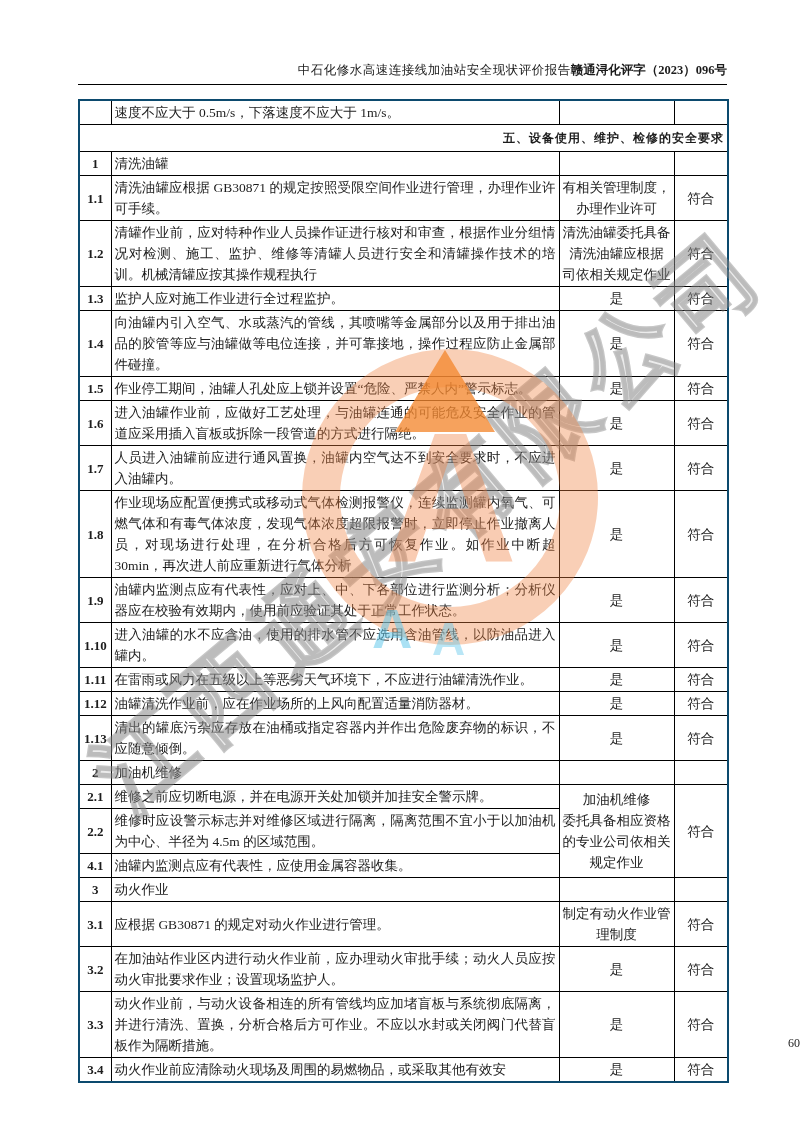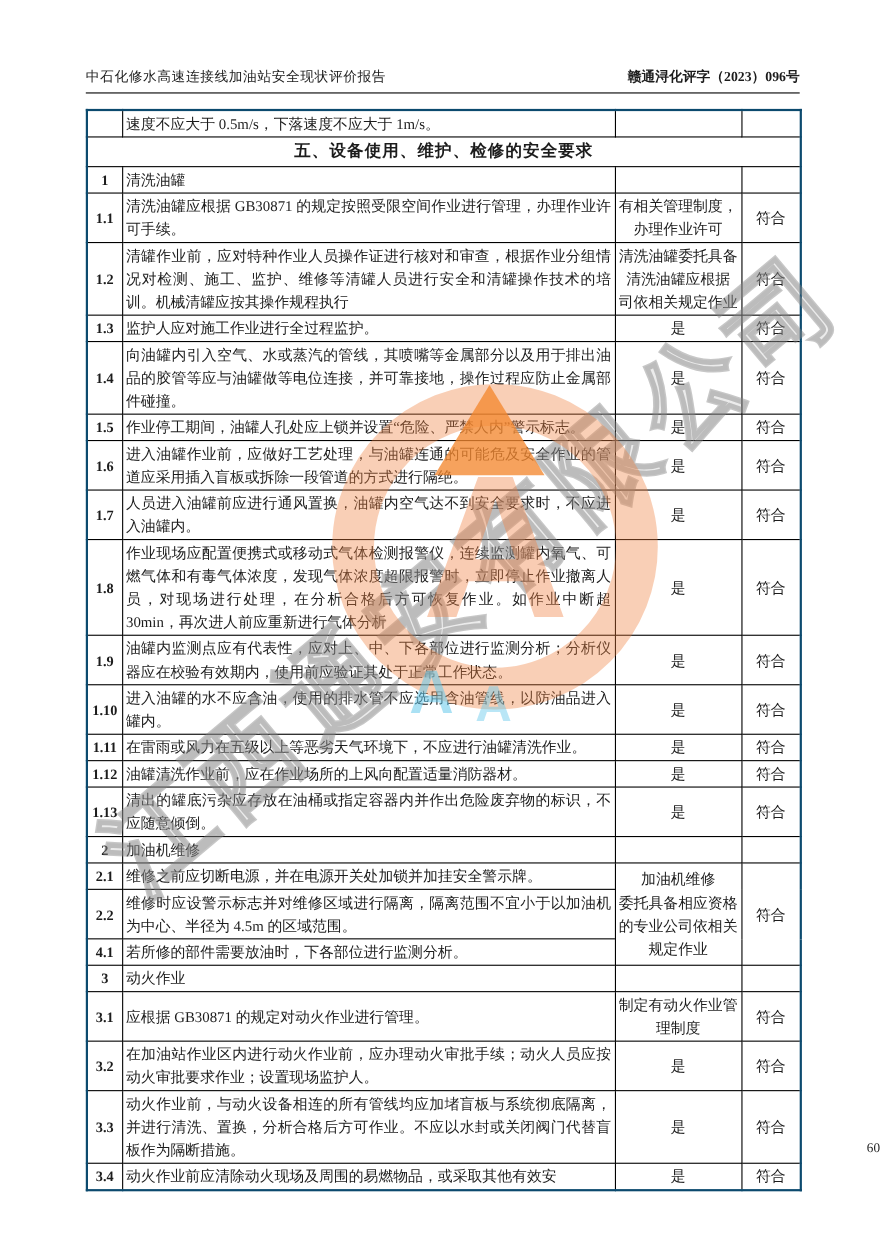--- a/index.html
+++ b/index.html
@@ -8,21 +8,21 @@
     width:800px;height:1131px;
     margin:0 auto;
     background:#ffffff;
     font-family:"Liberation Serif","DejaVu Serif",serif;
     color:#1c1c1c;
     overflow:hidden;
   }
   
   .header{
     position:absolute;left:78px;top:62px;width:649px;
-    display:flex;justify-content:space-between;align-items:flex-end;
+    display:flex;justify-content:flex-end;align-items:flex-end;
     border-bottom:1.5px solid #000;
     padding-bottom:5px;
     font-size:12.5px;
   }
   .header .htitle{font-weight:normal;letter-spacing:.5px;}
   .header .hdoc{font-weight:bold;}
   
   .doc-table{
     position:absolute;left:78px;top:99px;width:649px;
     border-collapse:collapse;
@@ -34,21 +34,21 @@
     padding:1px 3px;
     vertical-align:middle;
     overflow:hidden;
   }
   .doc-table{border:2px solid #0c4a6e;}
   .doc-table td.num{text-align:center;font-weight:bold;font-size:13px;padding:1px 0;}
   .doc-table td.txt{text-align:justify;}
   .doc-table td.status{text-align:center;white-space:pre-line;}
   .doc-table td.conform{text-align:center;}
   .doc-table td.section{
-    text-align:center;font-weight:bold;font-size:15px;height:24px;
+    text-align:right;font-weight:bold;font-size:12px;height:24px;
     letter-spacing:1px;
   }
   
   .footer{
     position:absolute;left:0;top:1036px;width:100%;
     text-align:right;font-size:12px;
   }
   
   .wm{position:absolute;pointer-events:none;}
   .wm-gray-text{
@@ -226,21 +226,21 @@
 的专业公司依相关
 规定作业</td>
           <td class="conform" rowspan="3">符合</td>
         </tr>
         <tr>
           <td class="num">2.2</td>
           <td class="txt">维修时应设警示标志并对维修区域进行隔离，隔离范围不宜小于以加油机为中心、半径为 4.5m 的区域范围。</td>
         </tr>
         <tr>
           <td class="num">4.1</td>
-          <td class="txt">若所修的部件需要放油时，下各部位进行监测分析。</td>
+          <td class="txt">油罐内监测点应有代表性，应使用金属容器收集。</td>
         </tr>
         <tr>
           <td class="num">3</td>
           <td class="txt">动火作业</td>
           <td class="status"></td>
           <td class="conform"></td>
         </tr>
         <tr>
           <td class="num">3.1</td>
           <td class="txt">应根据 GB30871 的规定对动火作业进行管理。</td>

